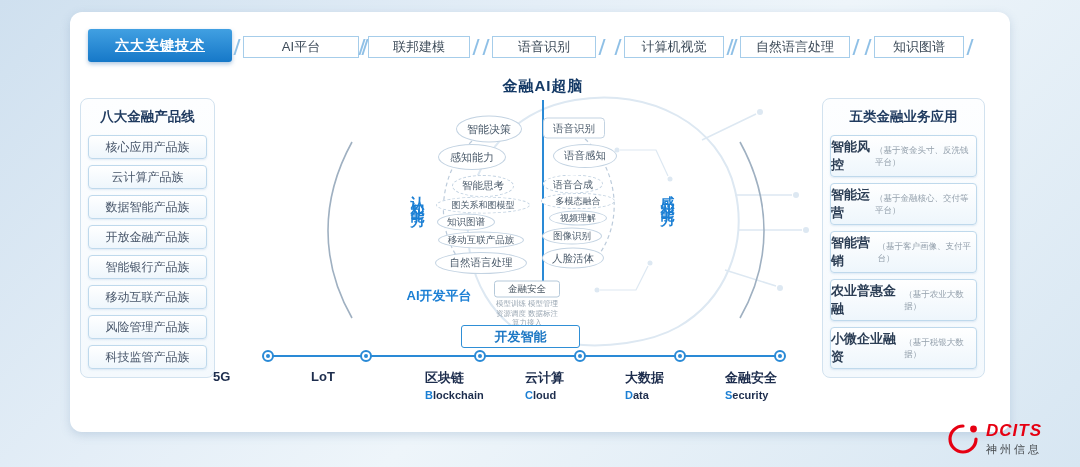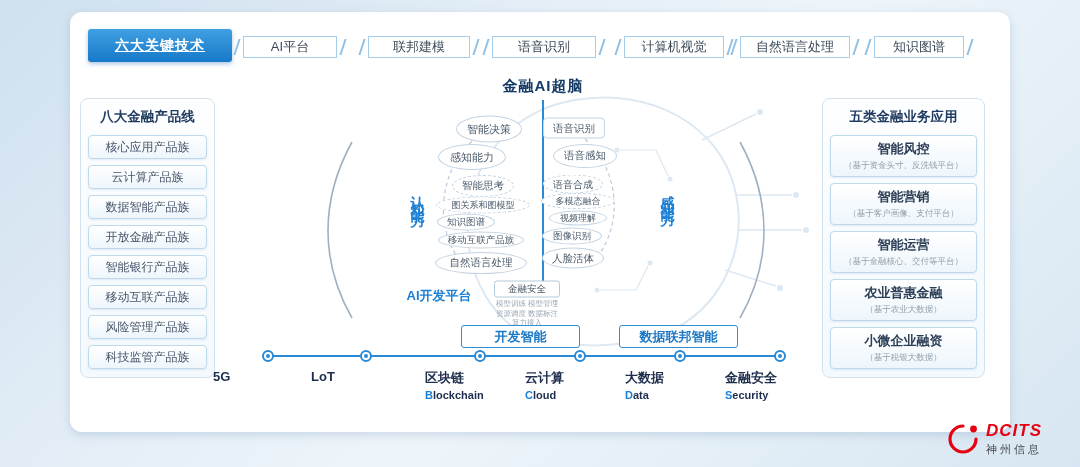--- a/index.html
+++ b/index.html
@@ -52,21 +52,21 @@
     border:1px solid #bfd9ec; border-radius:4px;
     box-shadow:0 1px 2px rgba(100,150,200,.18);
     color:#48566a; font-size:12px;
     display:flex; align-items:center; justify-content:center;
   }
   .app-item {
     margin-top:6px; width:147px; height:59px;
     background:linear-gradient(180deg,#ffffff,#eef6fc);
     border:1px solid #bfd9ec; border-radius:4px;
     box-shadow:0 1px 2px rgba(100,150,200,.18);
-    display:flex; flex-direction:column; align-items:center; justify-content:center;
+    display:flex; align-items:center; justify-content:center;
   }
   .app-title { font-size:13px; font-weight:bold; color:#2c3e55; }
   .app-sub { font-size:8.5px; color:#94a0ac; margin-top:2px; }
   
   .bg-art { position:absolute; left:0; top:0; pointer-events:none; }
   .center-title {
     position:absolute; left:543px; top:86px; transform:translate(-50%,-50%);
     font-size:15px; font-weight:bold; color:#153a66; letter-spacing:1px; white-space:nowrap;
   }
   .center-line { position:absolute; left:542px; top:100px; width:2px; height:182px; background:#2a8ad6; }
@@ -147,21 +147,21 @@
       <path d="M352 142 C 320 200 320 262 352 318"></path>
       <path d="M740 142 C 772 200 772 262 740 318"></path>
     </g>
     <g stroke="#bccbdb" fill="none" stroke-width="1.2" stroke-dasharray="4 3">
       <path d="M472 141 C 436 175 434 235 466 268"></path>
       <path d="M585 139 C 622 172 624 232 590 265"></path>
     </g>
   </svg>
 
   <div class="tab">六大关键技术</div>
-  <div class="tech-box" style="left:243px;width:94px">AI平台</div>
+  <div class="tech-box" style="left:243px;width:116px">AI平台</div>
   <div class="tech-box" style="left:368px;width:102px">联邦建模</div>
   <div class="tech-box" style="left:492px;width:104px">语音识别</div>
   <div class="tech-box" style="left:624px;width:100px">计算机视觉</div>
   <div class="tech-box" style="left:740px;width:110px">自然语言处理</div>
   <div class="tech-box" style="left:874px;width:90px">知识图谱</div>
 
   <div class="side-panel left">
     <div class="side-title">八大金融产品线</div>
     <div class="side-item">核心应用产品族</div>
     <div class="side-item">云计算产品族</div>
@@ -173,26 +173,26 @@
     <div class="side-item">科技监管产品族</div>
   </div>
 
   <div class="side-panel right">
     <div class="side-title">五类金融业务应用</div>
     <div class="app-item">
       <div class="app-title">智能风控</div>
       <div class="app-sub">（基于资金头寸、反洗钱平台）</div>
     </div>
     <div class="app-item">
+      <div class="app-title">智能运营</div>
+      <div class="app-sub">（基于金融核心、交付等平台）</div>
+    </div>
+    <div class="app-item">
       <div class="app-title">智能营销</div>
       <div class="app-sub">（基于客户画像、支付平台）</div>
-    </div>
-    <div class="app-item">
-      <div class="app-title">智能运营</div>
-      <div class="app-sub">（基于金融核心、交付等平台）</div>
     </div>
     <div class="app-item">
       <div class="app-title">农业普惠金融</div>
       <div class="app-sub">（基于农业大数据）</div>
     </div>
     <div class="app-item">
       <div class="app-title">小微企业融资</div>
       <div class="app-sub">（基于税银大数据）</div>
     </div>
   </div>
@@ -220,21 +220,20 @@
 
   <div class="platform-label">AI开发平台</div>
   <div class="deploy-box">金融安全</div>
   <div class="deploy-lines">
     <div>模型训练 模型管理</div>
     <div>资源调度 数据标注</div>
     <div>算力接入</div>
   </div>
 
   <div class="bottom-box" style="left:461px">开发智能</div>
-  <div class="bottom-box" style="left:619px">数据联邦智能</div>
 
   <div class="tl-line"></div>
   <div class="tl-dot" style="left:262px">
       <span></span>
     </div>
   <div class="tl-dot" style="left:360px">
       <span></span>
     </div>
   <div class="tl-dot" style="left:474px">
       <span></span>

